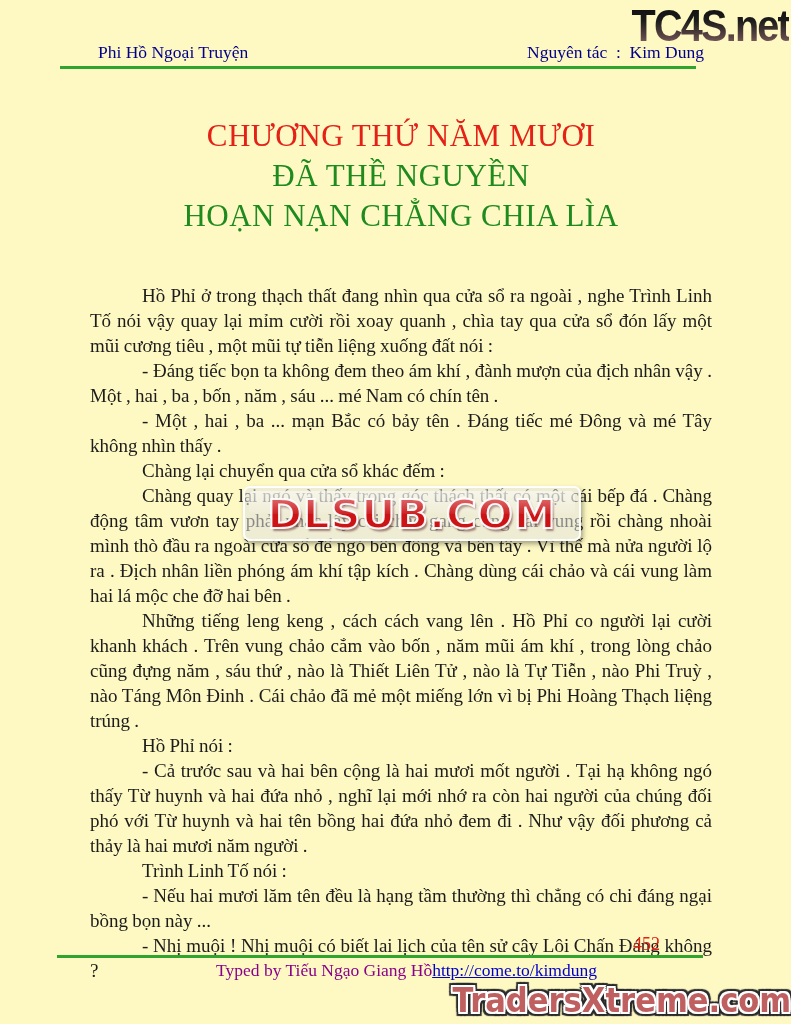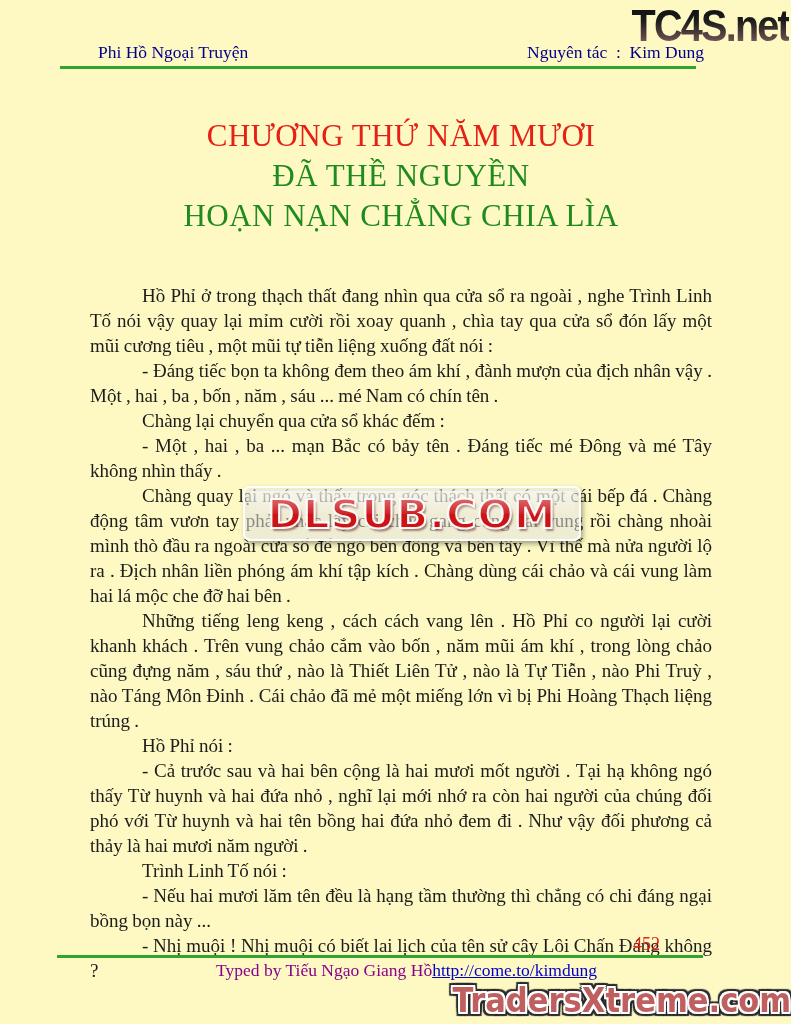--- a/index.html
+++ b/index.html
@@ -72,22 +72,22 @@
 
   <div class="title-block">
     <div class="title-red">CHƯƠNG THỨ NĂM MƯƠI</div>
     <div class="title-green">ĐÃ THỀ NGUYỀN</div>
     <div class="title-green">HOẠN NẠN CHẲNG CHIA LÌA</div>
   </div>
 
   <div class="body-text">
     <p>Hồ Phỉ ở trong thạch thất đang nhìn qua cửa sổ ra ngoài , nghe Trình Linh Tố nói vậy quay lại mỉm cười rồi xoay quanh , chìa tay qua cửa sổ đón lấy một mũi cương tiêu , một mũi tự tiễn liệng xuống đất nói :</p>
     <p>- Đáng tiếc bọn ta không đem theo ám khí , đành mượn của địch nhân vậy . Một , hai , ba , bốn , năm , sáu ... mé Nam có chín tên .</p>
+    <p>- Một , hai , ba ... mạn Bắc có bảy tên . Đáng tiếc mé Đông và mé Tây không nhìn thấy .</p>
     <p>Chàng lại chuyển qua cửa sổ khác đếm :</p>
-    <p>- Một , hai , ba ... mạn Bắc có bảy tên . Đáng tiếc mé Đông và mé Tây không nhìn thấy .</p>
     <p>Chàng quay lại ngó và thấy trong góc thách thất có một cái bếp đá . Chàng động tâm vươn tay phải nhắc lấy cái chảo gang cùng cái vung rồi chàng nhoài mình thò đầu ra ngoài cửa sổ để ngó bên đông và bên tây . Vì thế mà nửa người lộ ra . Địch nhân liền phóng ám khí tập kích . Chàng dùng cái chảo và cái vung làm hai lá mộc che đỡ hai bên .</p>
     <p>Những tiếng leng keng , cách cách vang lên . Hồ Phỉ co người lại cười khanh khách . Trên vung chảo cắm vào bốn , năm mũi ám khí , trong lòng chảo cũng đựng năm , sáu thứ , nào là Thiết Liên Tử , nào là Tự Tiễn , nào Phi Truỳ , nào Táng Môn Đinh . Cái chảo đã mẻ một miếng lớn vì bị Phi Hoàng Thạch liệng trúng .</p>
     <p>Hồ Phỉ nói :</p>
     <p>- Cả trước sau và hai bên cộng là hai mươi mốt người . Tại hạ không ngó thấy Từ huynh và hai đứa nhỏ , nghĩ lại mới nhớ ra còn hai người của chúng đối phó với Từ huynh và hai tên bồng hai đứa nhỏ đem đi . Như vậy đối phương cả thảy là hai mươi năm người .</p>
     <p>Trình Linh Tố nói :</p>
     <p>- Nếu hai mươi lăm tên đều là hạng tầm thường thì chẳng có chi đáng ngại bồng bọn này ...</p>
     <p>- Nhị muội ! Nhị muội có biết lai lịch của tên sử cây Lôi Chấn Đáng không ?</p>
   </div>
 
   <div class="watermark">

